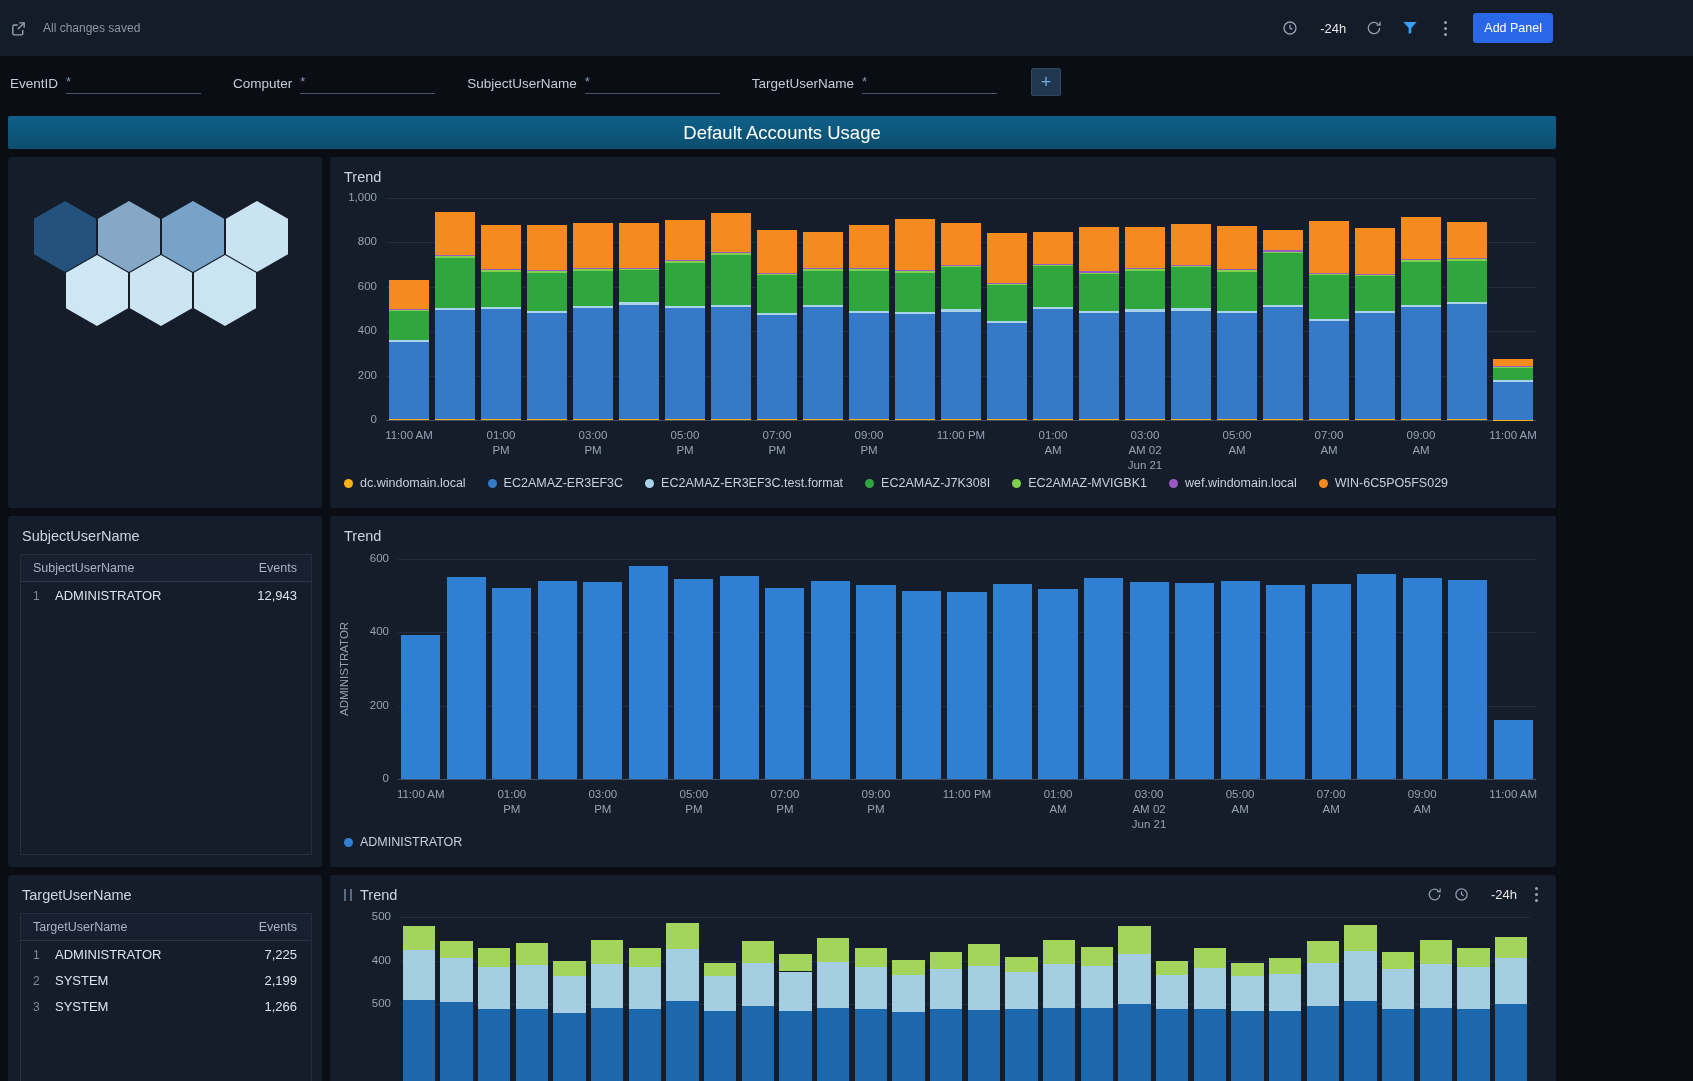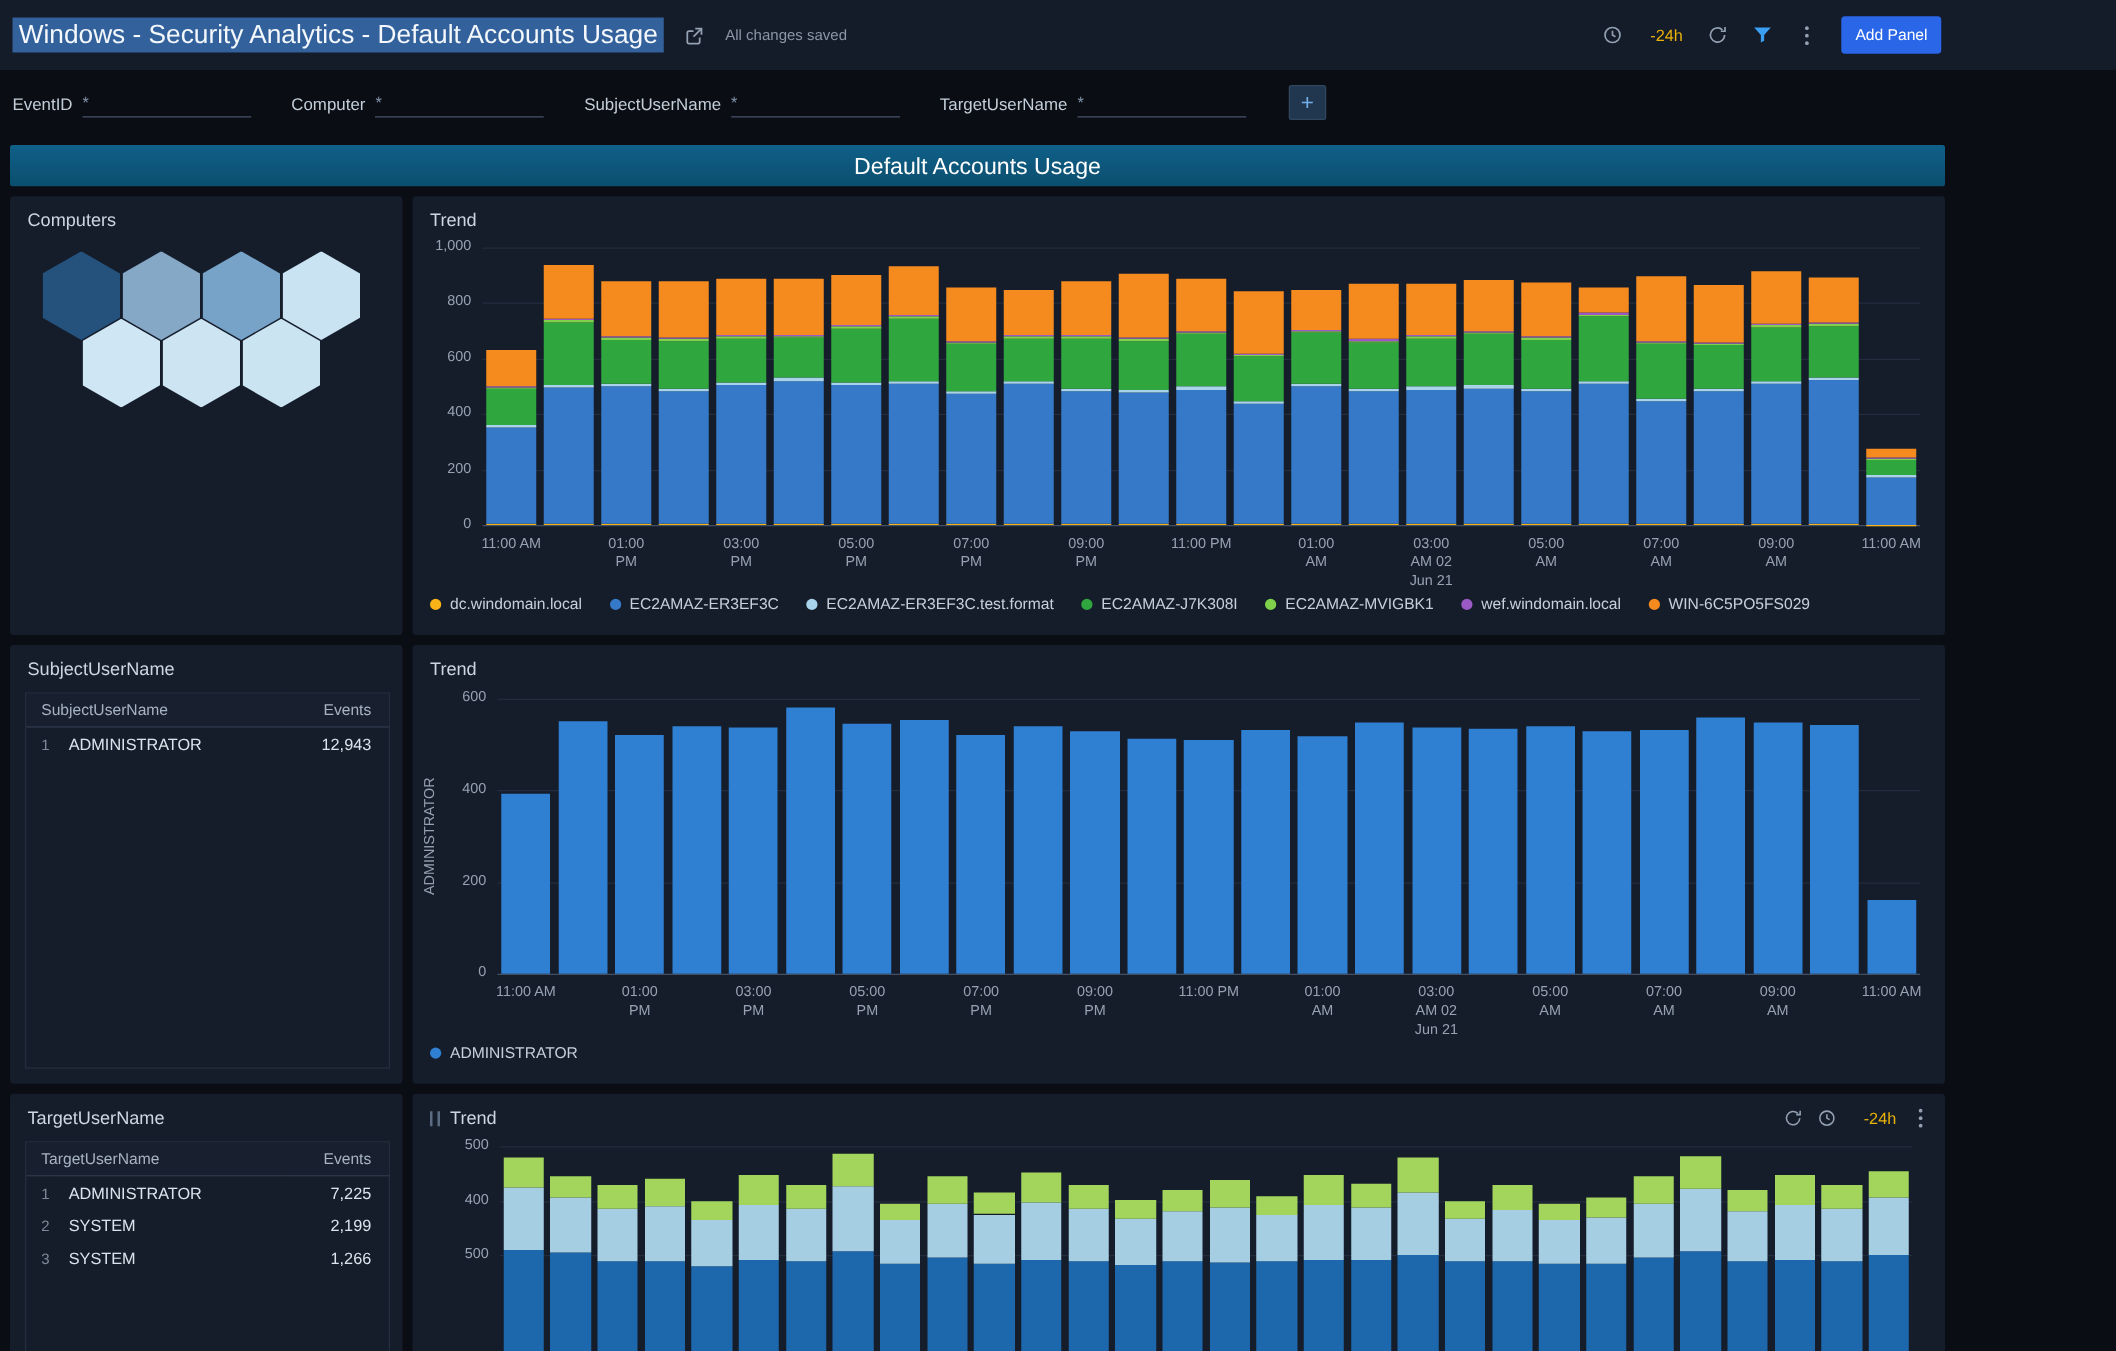--- a/index.html
+++ b/index.html
@@ -8,21 +8,21 @@
 
   
   .topbar { height:56px; background:#141b29; display:flex; align-items:center;
     padding:0 140px 0 10px; }
   .tb-left { display:flex; align-items:center; gap:16px; flex:1; min-width:0; }
   .title-hl { font-size:21px; color:#f4f8fc; background:#33619b; padding:2px 5px;
     white-space:nowrap; }
   .icon { color:#93a1b3; display:inline-flex; align-items:center; justify-content:center; }
   .saved { color:#8b97a6; font-size:12px; }
   .tb-right { display:flex; align-items:center; gap:20px; }
-  .time-chip { display:flex; align-items:center; gap:22px; color:#eab308; font-size:13px; }
+  .time-chip { display:flex; align-items:center; gap:22px; color:#e5e5e5; font-size:13px; }
   .kebab { display:flex; flex-direction:column; gap:3px; padding:2px 6px; cursor:pointer; }
   .kebab i { width:3px; height:3px; border-radius:50%; background:#93a1b3; display:block; }
   .btn-primary { background:#2a66e8; color:#fff; border:none; border-radius:3px;
     font-size:12.5px; height:30px; padding:0 11px; cursor:pointer;
     font-family:"Liberation Sans", sans-serif; }
 
   
   .filterbar { height:52px; display:flex; align-items:center; padding:0 10px; gap:32px; }
   .ffield { display:flex; align-items:flex-end; gap:8px; }
   .ffield label { font-size:13.5px; color:#c3ced9; padding-bottom:3px; }
@@ -84,21 +84,20 @@
   table.dt td.rank { color:#7e8a99; font-size:12px; width:22px; padding-right:0; }
   table.dt tr.table-row { cursor:pointer; }
 
   svg { display:block; }
 </style>
 </head>
 <body>
 
 <header class="topbar">
   <div class="tb-left">
-    <span class="title-hl">Windows - Security Analytics - Default Accounts Usage</span>
     <span class="icon">
       <svg width="17" height="17" viewBox="0 0 24 24" fill="none" stroke="currentColor" stroke-width="2">
         <path d="M13 4h7v7"></path>
           <path d="M20 4l-9 9"></path>
           <path d="M18 14v5a2 2 0 0 1-2 2H6a2 2 0 0 1-2-2V9a2 2 0 0 1 2-2h5"></path>
       </svg>
     </span>
     <span class="saved">All changes saved</span>
   </div>
   <div class="tb-right">
@@ -161,21 +160,20 @@
     </span>
   </div>
   <button class="add-filter">+</button>
 </div>
 
 <div class="banner">Default Accounts Usage</div>
 
 <div class="main">
 
   <div class="panel">
-    <div class="panel-header">Computers</div>
     <div id="honeycomb" style="position:absolute; inset:38px 0 0 0;">
         <div class="honeycomb-cell" style="left: 26px; top: 6px; background: rgb(36, 82, 124);"></div>
         <div class="honeycomb-cell" style="left: 90px; top: 6px; background: rgb(133, 168, 199);"></div>
         <div class="honeycomb-cell" style="left: 154px; top: 6px; background: rgb(120, 163, 201);"></div>
         <div class="honeycomb-cell" style="left: 218px; top: 6px; background: rgb(201, 227, 243);"></div>
         <div class="honeycomb-cell" style="left: 58px; top: 60px; background: rgb(207, 231, 245);"></div>
         <div class="honeycomb-cell" style="left: 122px; top: 60px; background: rgb(205, 229, 243);"></div>
         <div class="honeycomb-cell" style="left: 186px; top: 60px; background: rgb(203, 228, 242);"></div>
       </div>
   </div>

